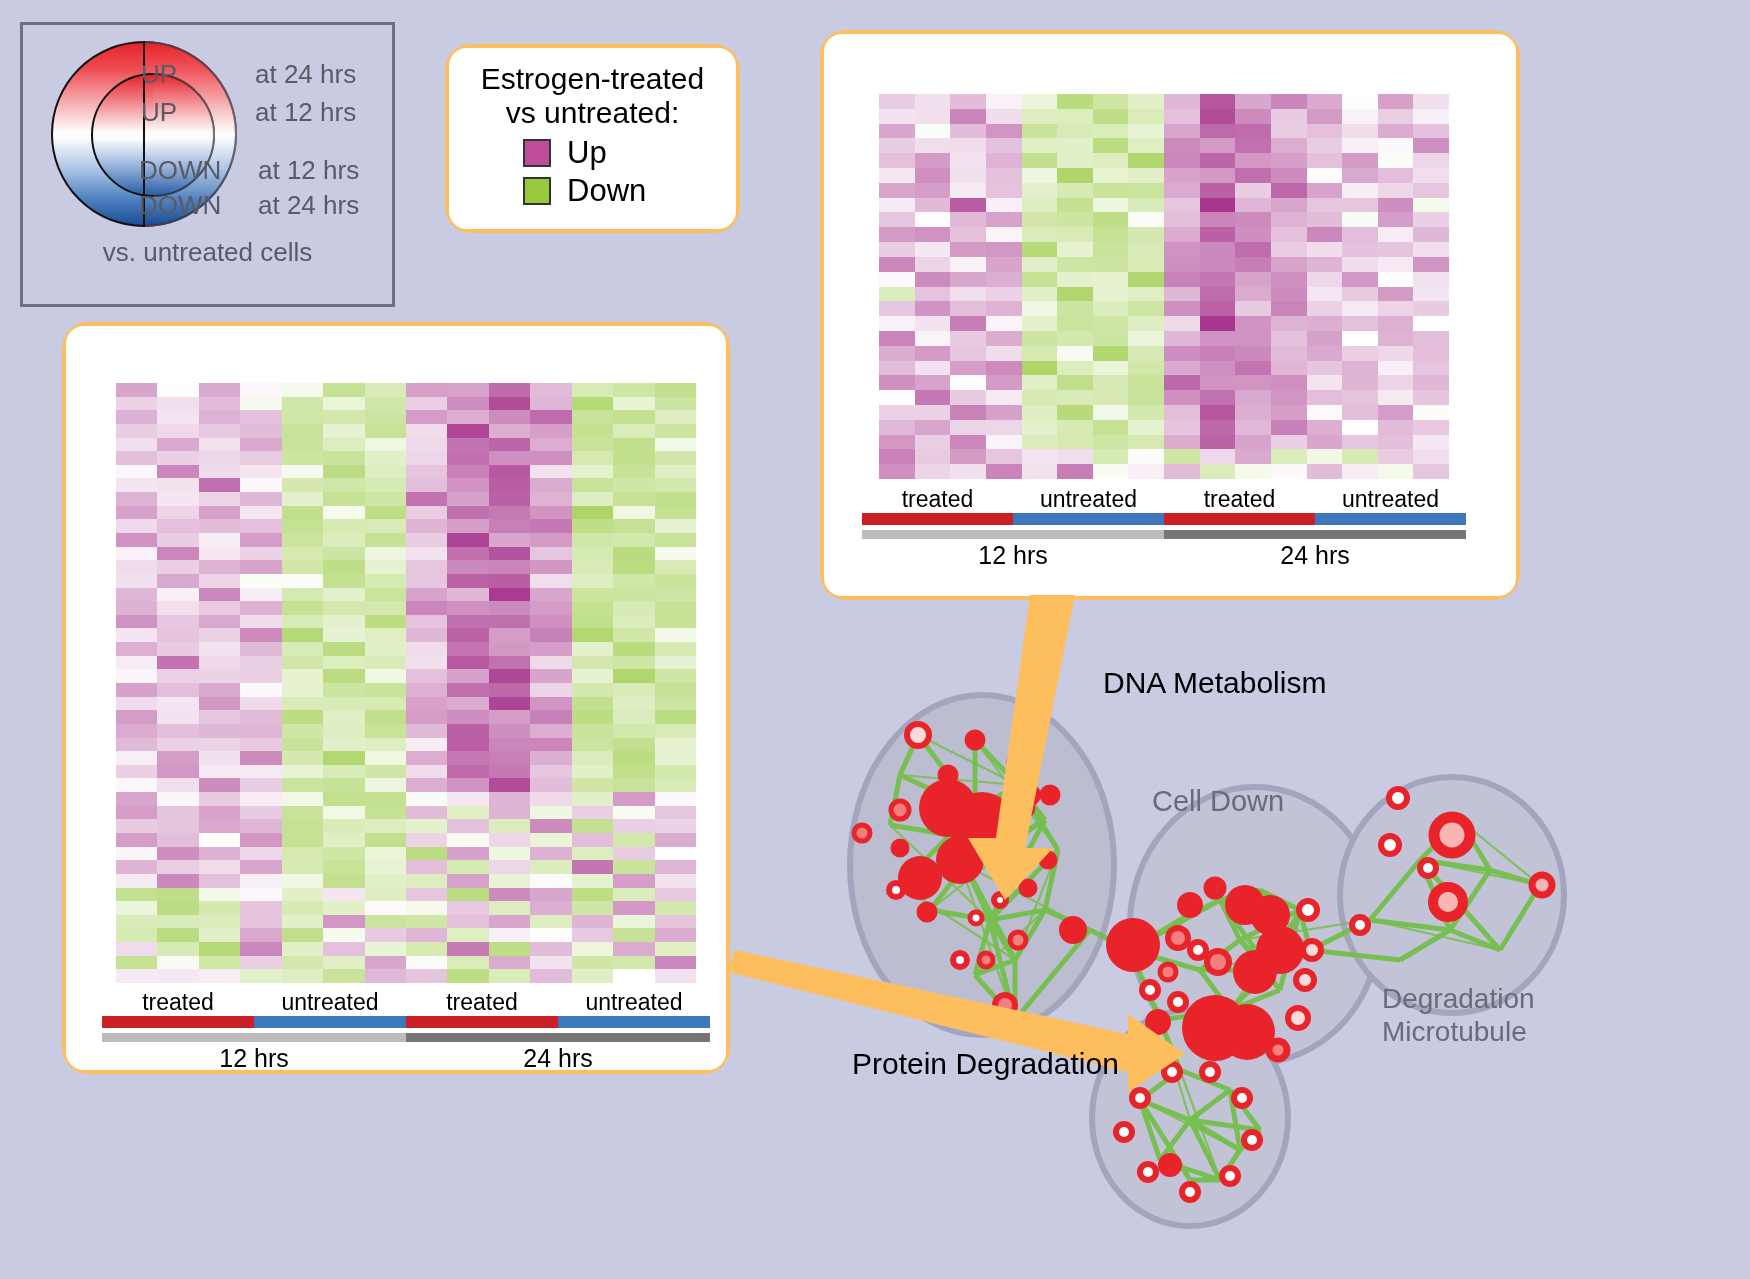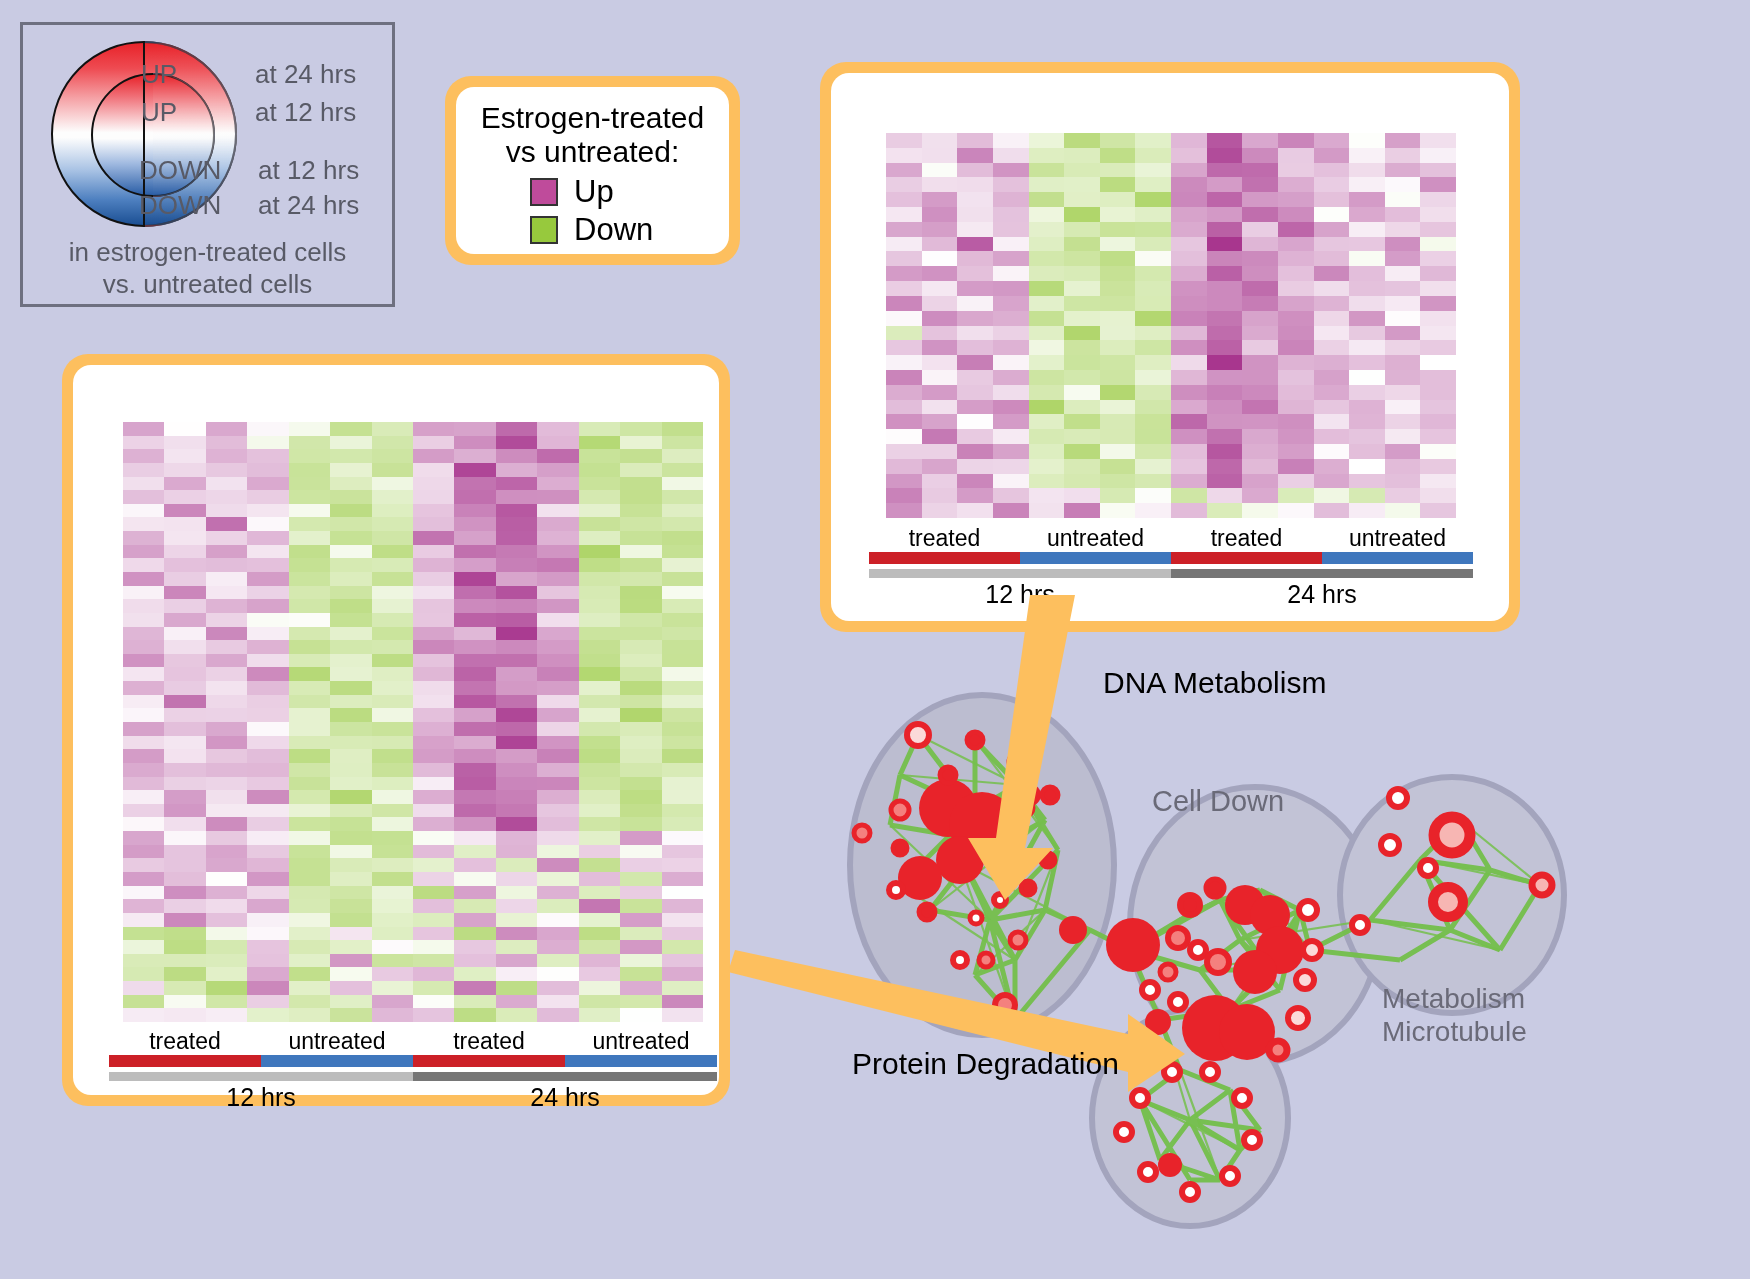--- a/index.html
+++ b/index.html
@@ -47,21 +47,21 @@
   .ring-split{position:absolute;left:92px;top:0px;width:2px;height:186px;background:#111;}
   .wheel-lbl{position:absolute;font-size:26px;color:#585a66;white-space:nowrap;}
   .wheel-at{position:absolute;font-size:26px;color:#585a66;white-space:nowrap;}
   #wheel-caption{
     position:absolute;left:0;top:212px;width:100%;text-align:center;
     font-size:26px;color:#585a66;line-height:1.22;
   }
 
   
   .ypanel{
-    background:#fdbf5e;border-radius:26px;padding:11px;box-sizing:border-box;margin-top:32px;
+    background:#fdbf5e;border-radius:26px;padding:4px;box-sizing:border-box;
   }
   .ypanel > .inner{
     background:#ffffff;border-radius:18px;width:100%;height:100%;box-sizing:border-box;
     position:relative;
   }
 
   
   #legend-panel{left:445px;top:44px;width:295px;height:189px;}
   #legend-panel .inner{padding:14px 10px 0 10px;}
   .legend-title{font-size:30px;color:#000;text-align:center;line-height:1.12;}
@@ -107,21 +107,20 @@
   </div>
   <div class="wheel-lbl" style="left:118px;top:34px;">UP</div>
   <div class="wheel-at" style="left:232px;top:34px;">at 24 hrs</div>
   <div class="wheel-lbl" style="left:118px;top:72px;">UP</div>
   <div class="wheel-at" style="left:232px;top:72px;">at 12 hrs</div>
   <div class="wheel-lbl" style="left:116px;top:130px;">DOWN</div>
   <div class="wheel-at" style="left:235px;top:130px;">at 12 hrs</div>
   <div class="wheel-lbl" style="left:116px;top:165px;">DOWN</div>
   <div class="wheel-at" style="left:235px;top:165px;">at 24 hrs</div>
   <div id="wheel-caption">
-    <div>in estrogen-treated cells</div>
     <div>vs. untreated cells</div>
   </div>
 </div>
 
 <div class="abs ypanel" id="legend-panel">
   <div class="inner">
     <div class="legend-title">
       <div>Estrogen-treated</div>
       <div>vs untreated:</div>
     </div>
@@ -1326,18 +1325,18 @@
 </svg>
 
 <svg class="abs" style="left:0;top:0;width:1750px;height:1279px;pointer-events:none;" viewBox="0 0 1750 1279">
   <polygon points="1030,595 1075,595 1025,848 1053,848 1005,900 968,838 996,838" fill="#fdbf5e"></polygon>
   <polygon points="735,950 1128,1034 1128,1014 1185,1054 1128,1092 1128,1072 728,972" fill="#fdbf5e"></polygon>
 </svg>
 
 <div class="abs cluster-lbl" id="lbl-dna">DNA Metabolism</div>
 <div class="abs cluster-lbl" id="lbl-cc">Cell Down</div>
 <div class="abs cluster-lbl" id="lbl-mt">
-  <div>Metabolism</div>
+  <div>Degradation</div>
   <div>Microtubule</div>
 </div>
 <div class="abs cluster-lbl" id="lbl-ub">
   <div>Protein Degradation</div>
 </div>
 
 </body></html>

